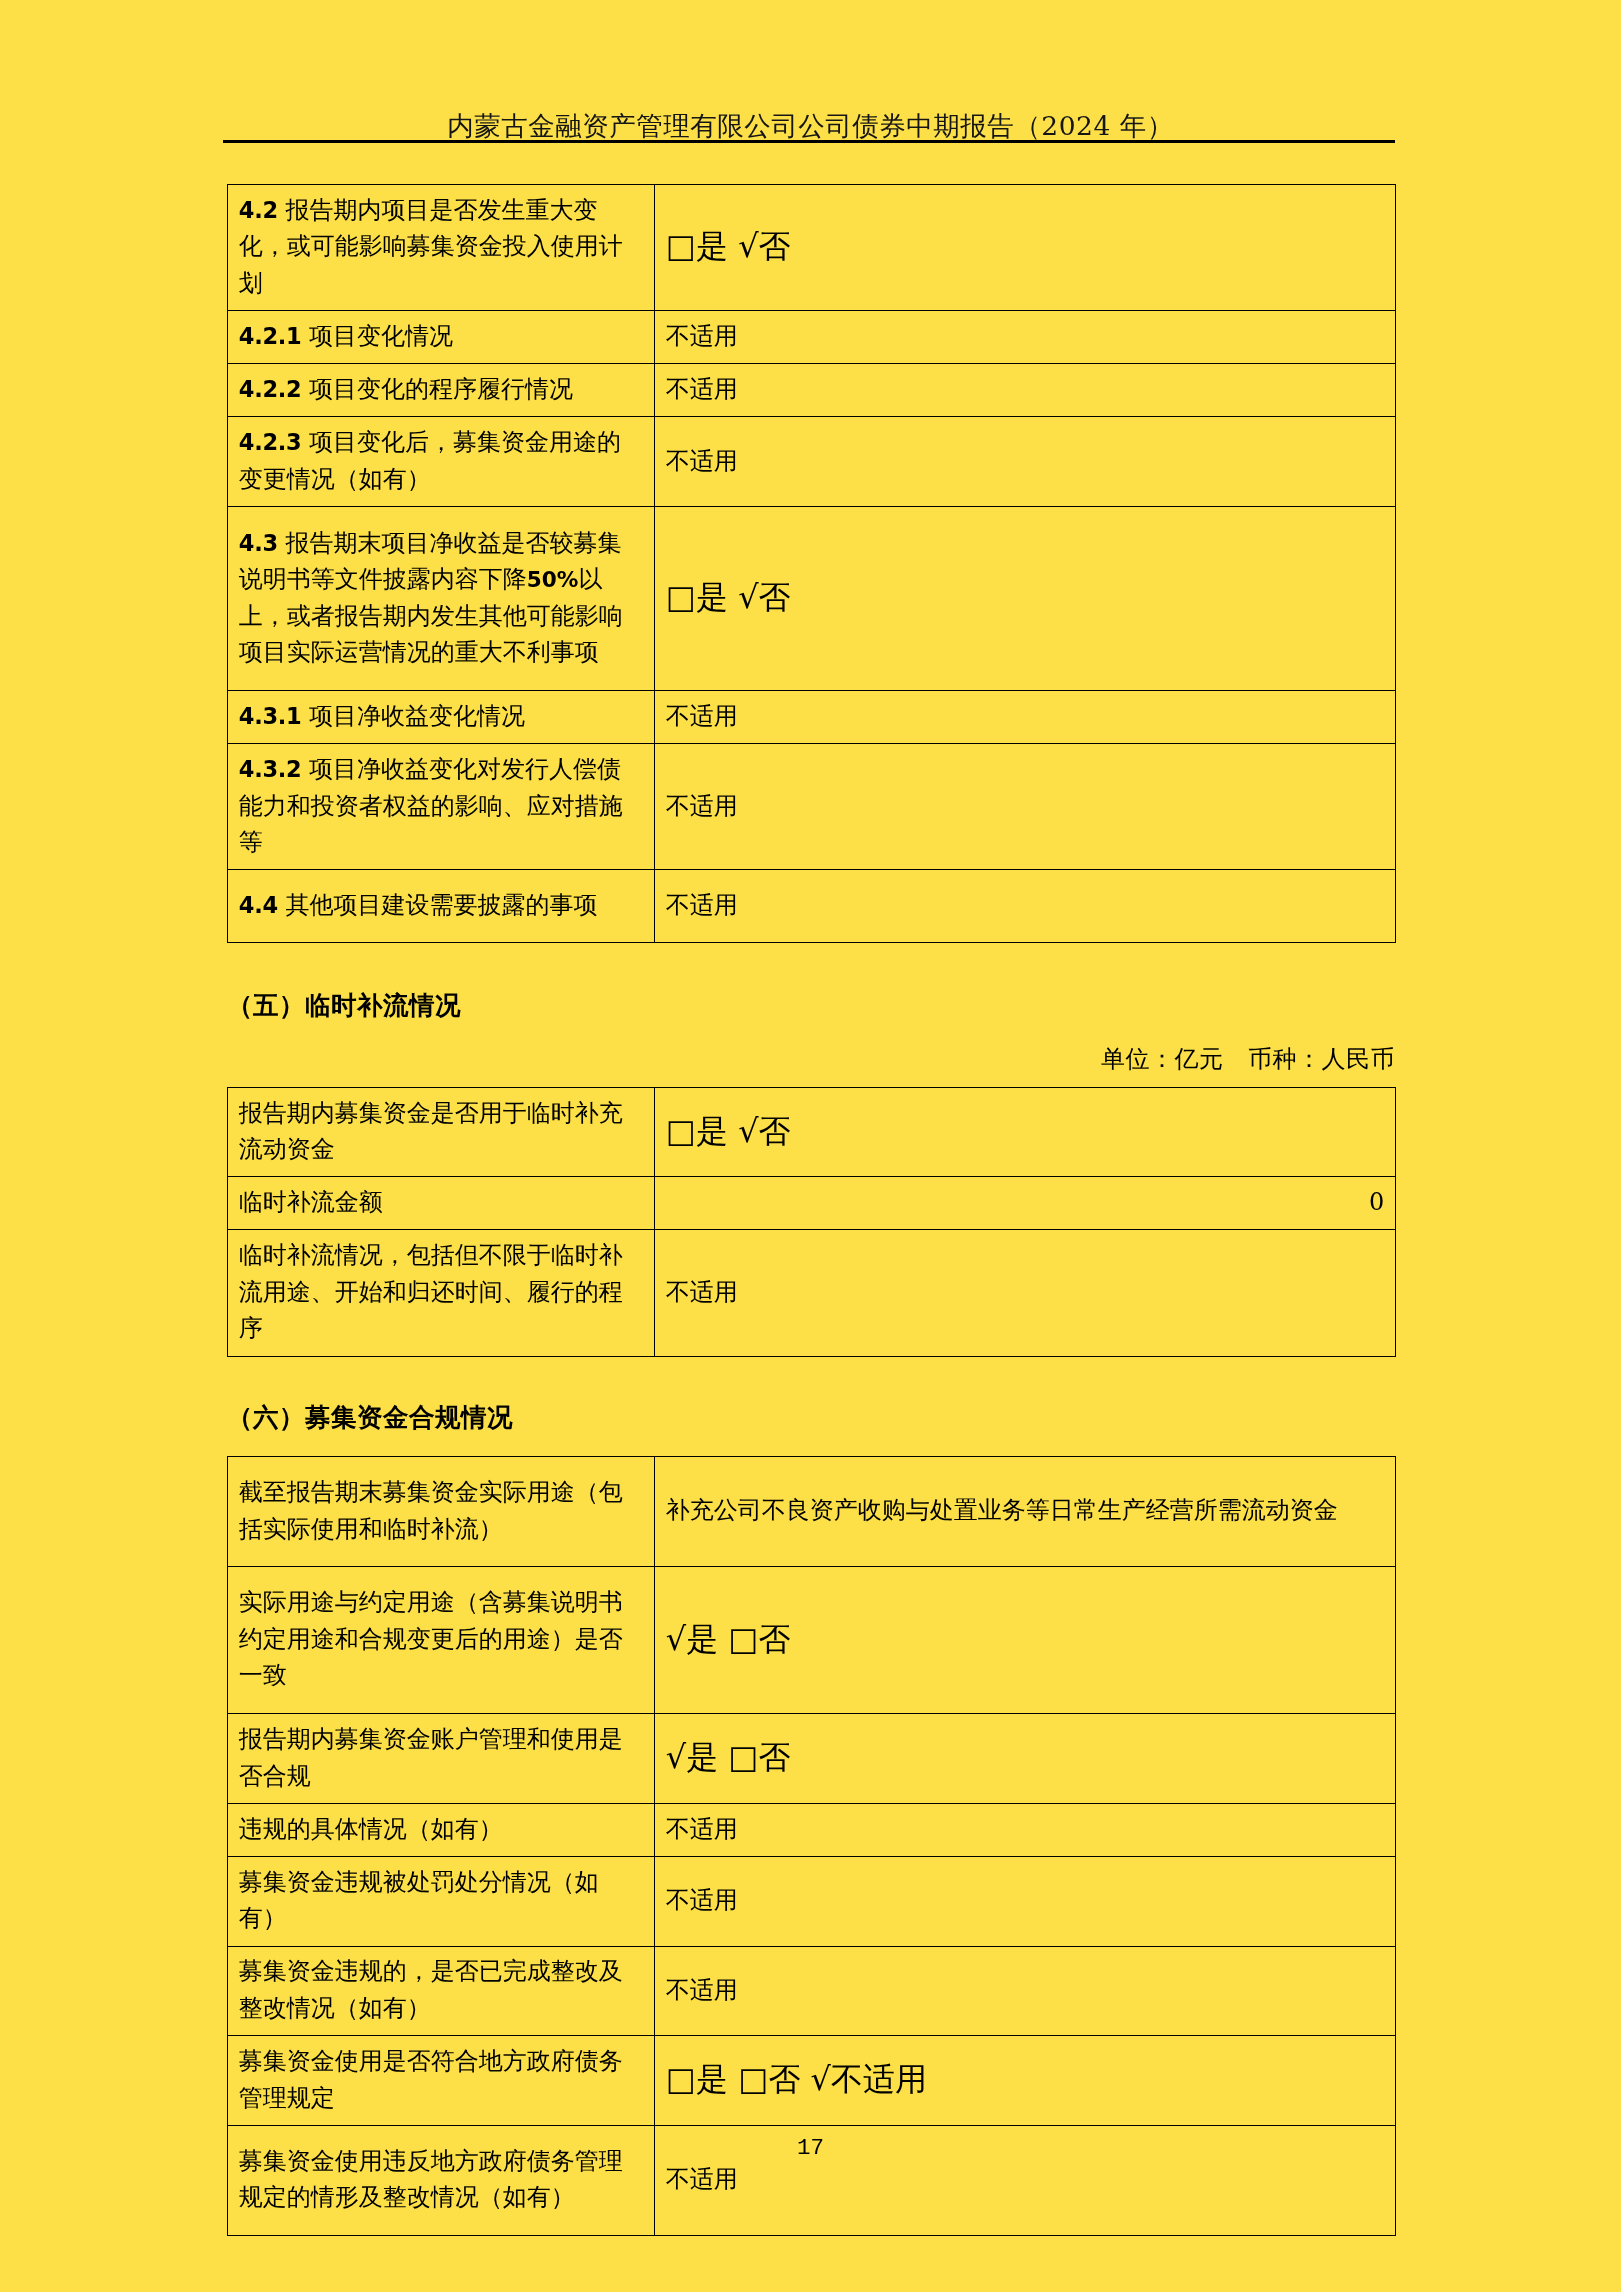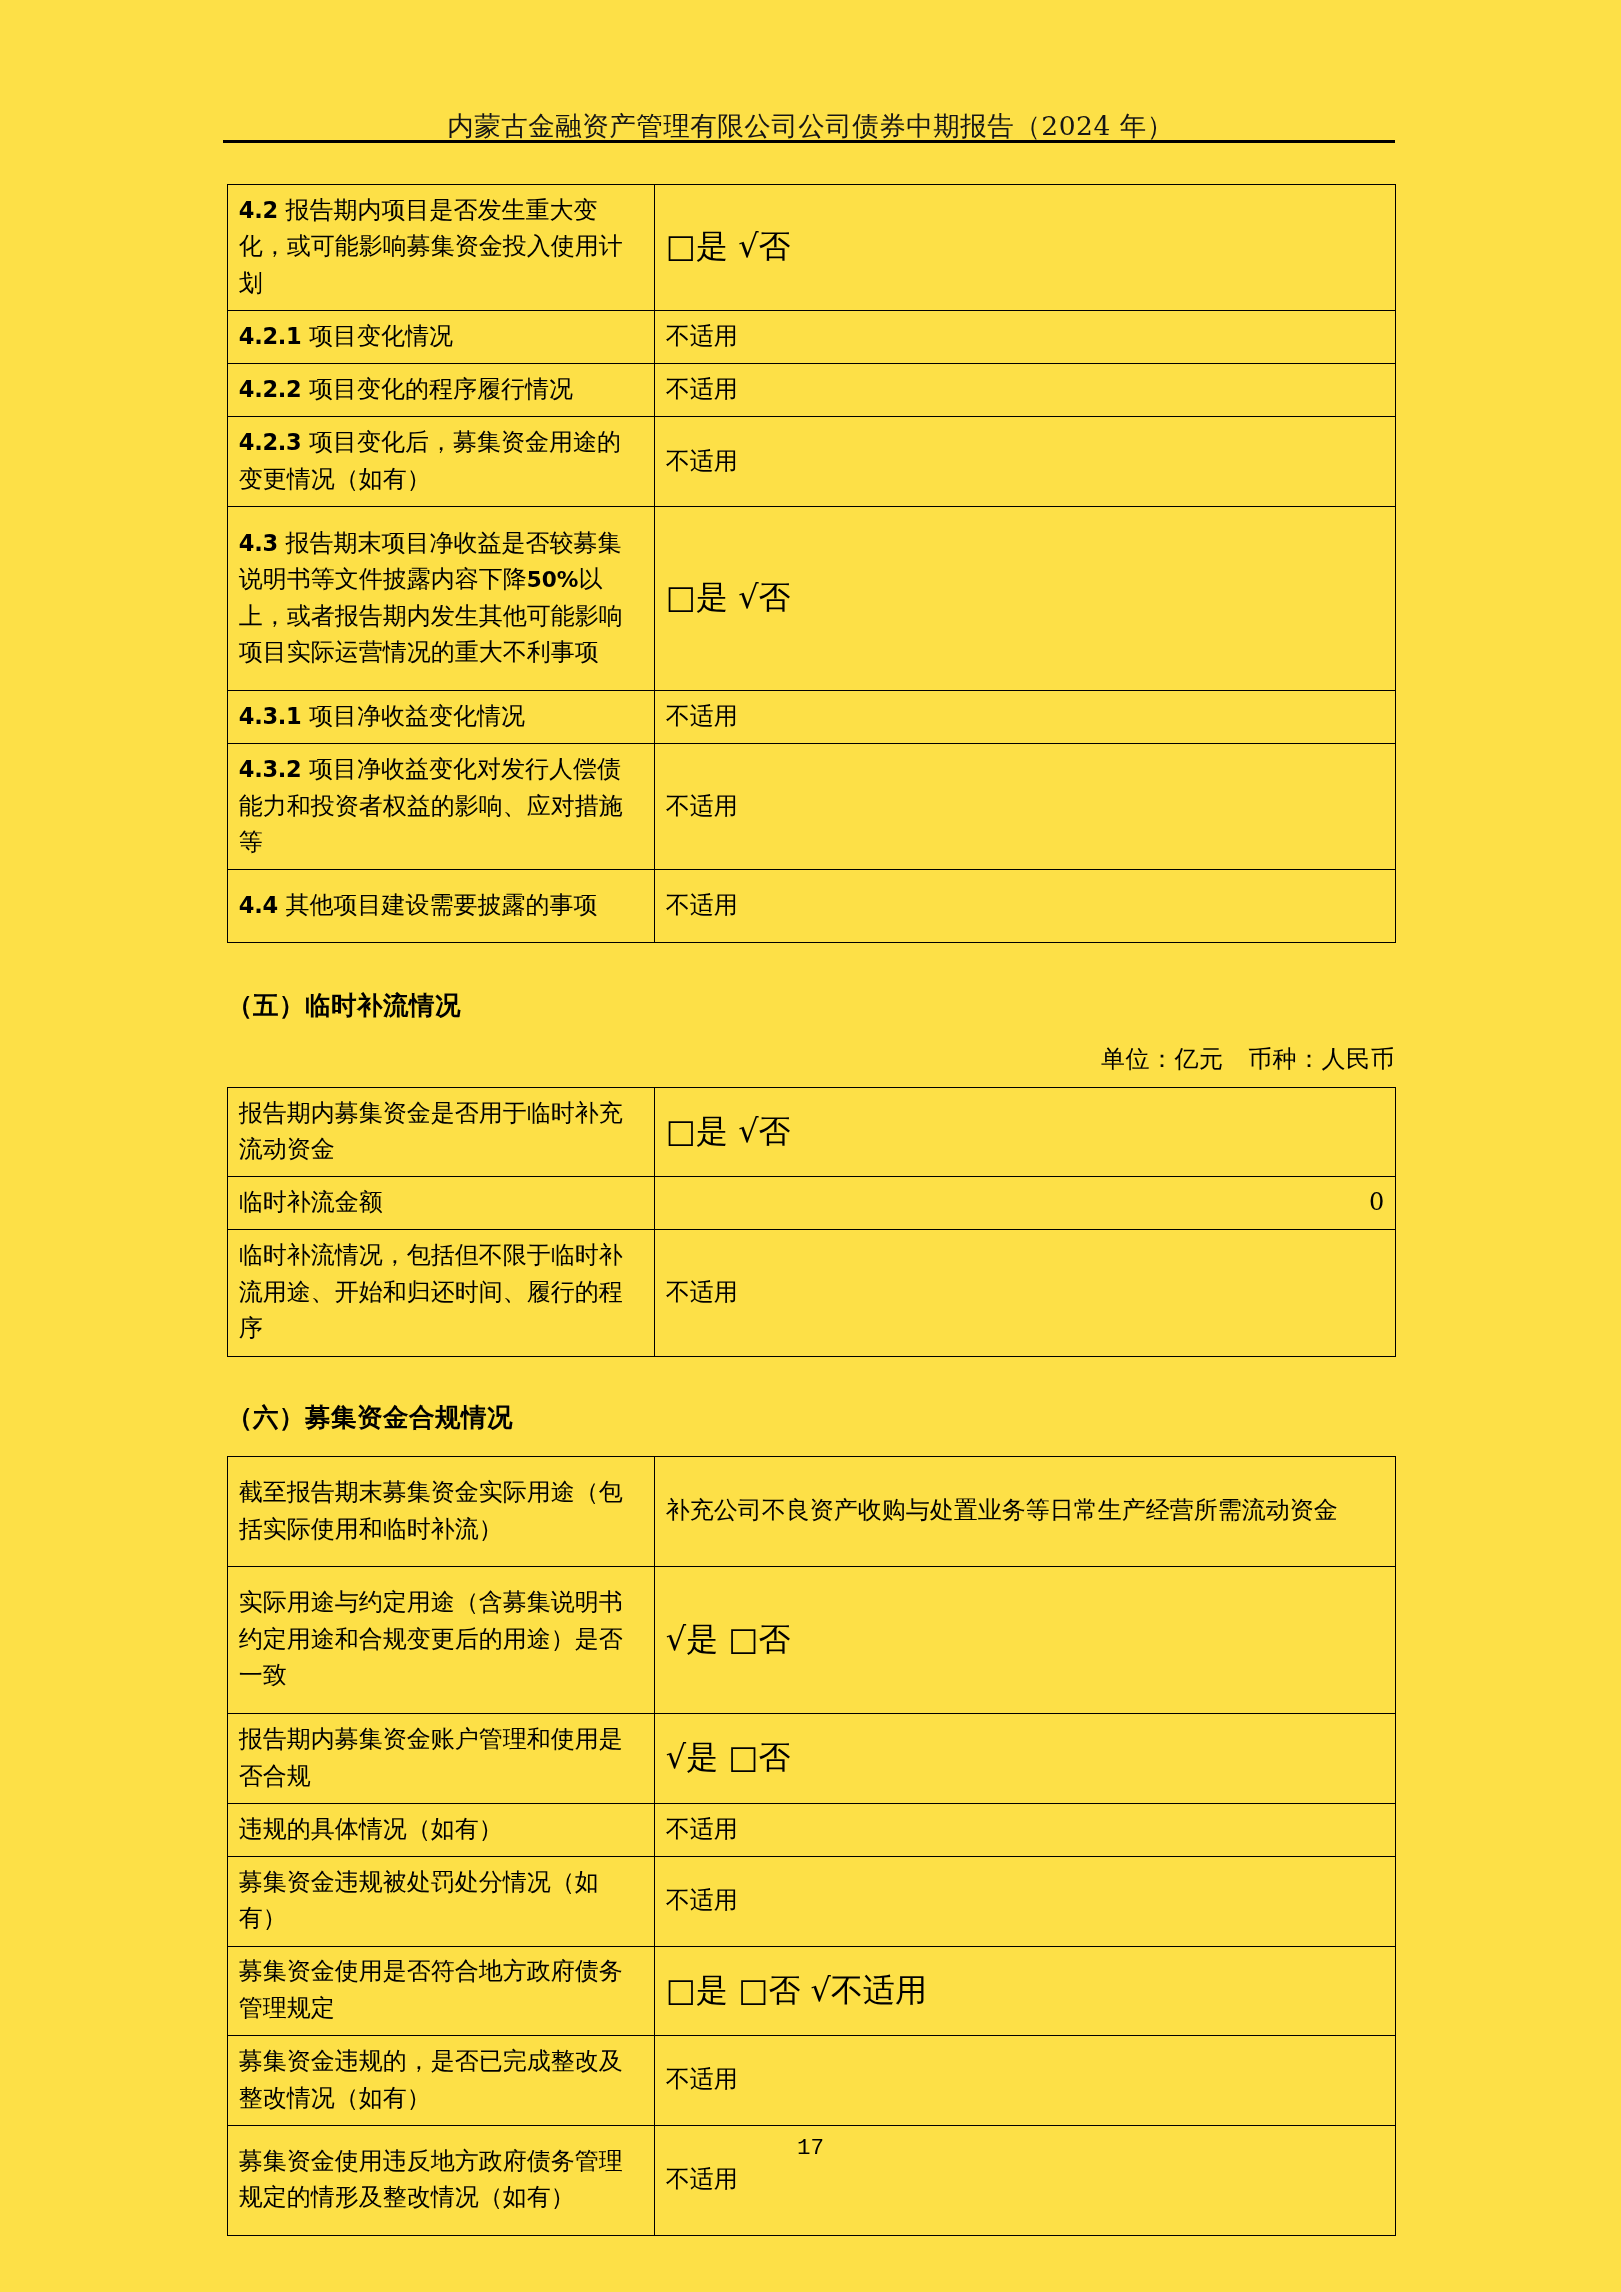--- a/index.html
+++ b/index.html
@@ -294,32 +294,32 @@
 
         <tr>
           <td class="col-label lab-top" style="height:73px;">
             <span>募集资金违规被处罚处分情况（如有）</span>
           </td>
           <td class="col-value">不适用</td>
         </tr>
 
         <tr>
           <td class="col-label lab-top" style="height:73px;">
+            <span>募集资金违规的，是否已完成整改及整改情况（如有）</span>
+          </td>
+          <td class="col-value">不适用</td>
+        </tr>
+
+        <tr>
+          <td class="col-label lab-top" style="height:73px;">
             <span>募集资金使用是否符合地方政府债务管理规定</span>
           </td>
           <td class="col-value">
             <span class="choice">□是 □否 √不适用</span>
           </td>
-        </tr>
-
-        <tr>
-          <td class="col-label lab-top" style="height:73px;">
-            <span>募集资金违规的，是否已完成整改及整改情况（如有）</span>
-          </td>
-          <td class="col-value">不适用</td>
         </tr>
 
         <tr>
           <td class="col-label lab-top" style="height:110px;margin-top:28px;">
             <span>募集资金使用违反地方政府债务管理规定的情形及整改情况（如有）</span>
           </td>
           <td class="col-value">不适用</td>
         </tr>
       </tbody>
     </table>

